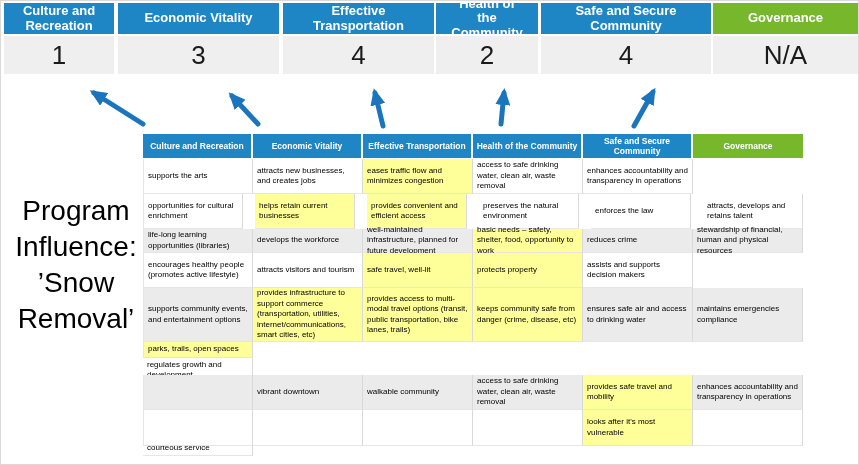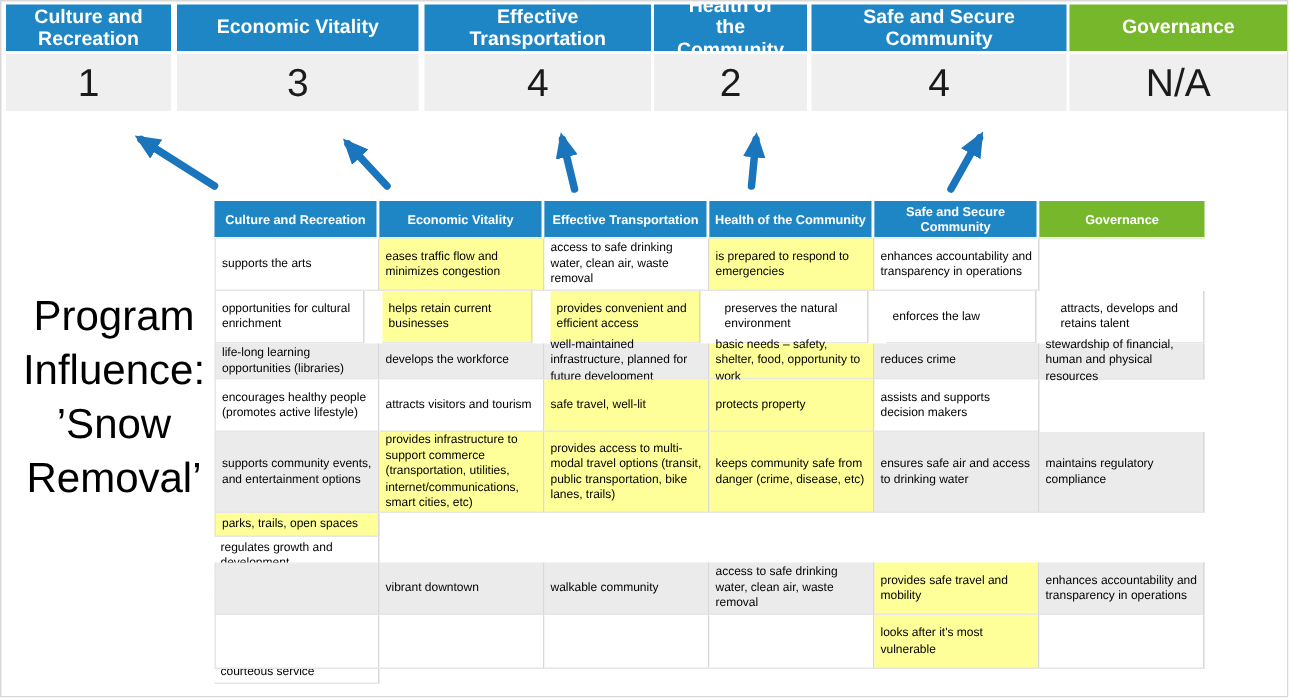--- a/index.html
+++ b/index.html
@@ -89,23 +89,23 @@
         <div class="m-hcell" style="background: rgb(31, 134, 197);">Culture and Recreation</div>
         <div class="m-hcell" style="background: rgb(31, 134, 197);">Economic Vitality</div>
         <div class="m-hcell" style="background: rgb(31, 134, 197);">Effective Transportation</div>
         <div class="m-hcell" style="background: rgb(31, 134, 197);">Health of the Community</div>
         <div class="m-hcell" style="background: rgb(31, 134, 197);">Safe and Secure Community</div>
         <div class="m-hcell" style="background: rgb(118, 183, 43);">Governance</div>
       </div>
     <div id="matrix-body">
         <div class="m-row" style="height: 35px;">
           <div class="m-cell" style="background: rgb(255, 255, 255);">supports the arts</div>
+          <div class="m-cell" style="background: rgb(255, 255, 255);">attracts new businesses, and creates jobs</div>
           <div class="m-cell" style="background: rgb(255, 255, 153);">eases traffic flow and minimizes congestion</div>
           <div class="m-cell" style="background: rgb(255, 255, 255);">access to safe drinking water, clean air, waste removal</div>
-          <div class="m-cell" style="background: rgb(255, 255, 153);">is prepared to respond to emergencies</div>
           <div class="m-cell" style="background: rgb(255, 255, 255);">enhances accountability and transparency in operations</div>
         </div>
         <div class="m-row" style="height: 35px; gap: 12px;">
           <div class="m-cell" style="background: rgb(255, 255, 255);">opportunities for cultural enrichment</div>
           <div class="m-cell" style="background: rgb(255, 255, 153);">helps retain current businesses</div>
           <div class="m-cell" style="background: rgb(255, 255, 153);">provides convenient and efficient access</div>
           <div class="m-cell" style="background: rgb(255, 255, 255);">preserves the natural environment</div>
           <div class="m-cell" style="background: rgb(255, 255, 255);">enforces the law</div>
           <div class="m-cell" style="background: rgb(255, 255, 255);">attracts, develops and retains talent</div>
         </div>
@@ -123,21 +123,21 @@
           <div class="m-cell" style="background: rgb(255, 255, 153);">safe travel, well-lit</div>
           <div class="m-cell" style="background: rgb(255, 255, 153);">protects property</div>
           <div class="m-cell" style="background: rgb(255, 255, 255);">assists and supports decision makers</div>
         </div>
         <div class="m-row" style="height: 54px;">
           <div class="m-cell" style="background: rgb(235, 235, 235);">supports community events, and entertainment options</div>
           <div class="m-cell" style="background: rgb(255, 255, 153);">provides infrastructure to support commerce (transportation, utilities, internet/communications, smart cities, etc)</div>
           <div class="m-cell" style="background: rgb(255, 255, 153);">provides access to multi-modal travel options (transit, public transportation, bike lanes, trails)</div>
           <div class="m-cell" style="background: rgb(255, 255, 153);">keeps community safe from danger (crime, disease, etc)</div>
           <div class="m-cell" style="background: rgb(235, 235, 235);">ensures safe air and access to drinking water</div>
-          <div class="m-cell" style="background: rgb(235, 235, 235);">maintains regulatory compliance</div>
+          <div class="m-cell" style="background: rgb(235, 235, 235);">maintains emergencies compliance</div>
         </div>
         <div class="m-row" style="height: 33px; flex-direction: column;">
           <div class="m-cell" style="background: rgb(255, 255, 153);">parks, trails, open spaces</div>
           <div class="m-cell" style="background: rgb(255, 255, 255);">regulates growth and development</div>
           <div class="m-cell" style="background: rgb(255, 255, 255);">provides adequate parking</div>
           <div class="m-cell" style="background: rgb(255, 255, 255);">access to health care</div>
           <div class="m-cell" style="background: rgb(255, 255, 255);">protects the environment</div>
           <div class="m-cell" style="background: rgb(255, 255, 255);">delivers opportunity and courteous service</div>
         </div>
         <div class="m-row" style="height: 35px;">

